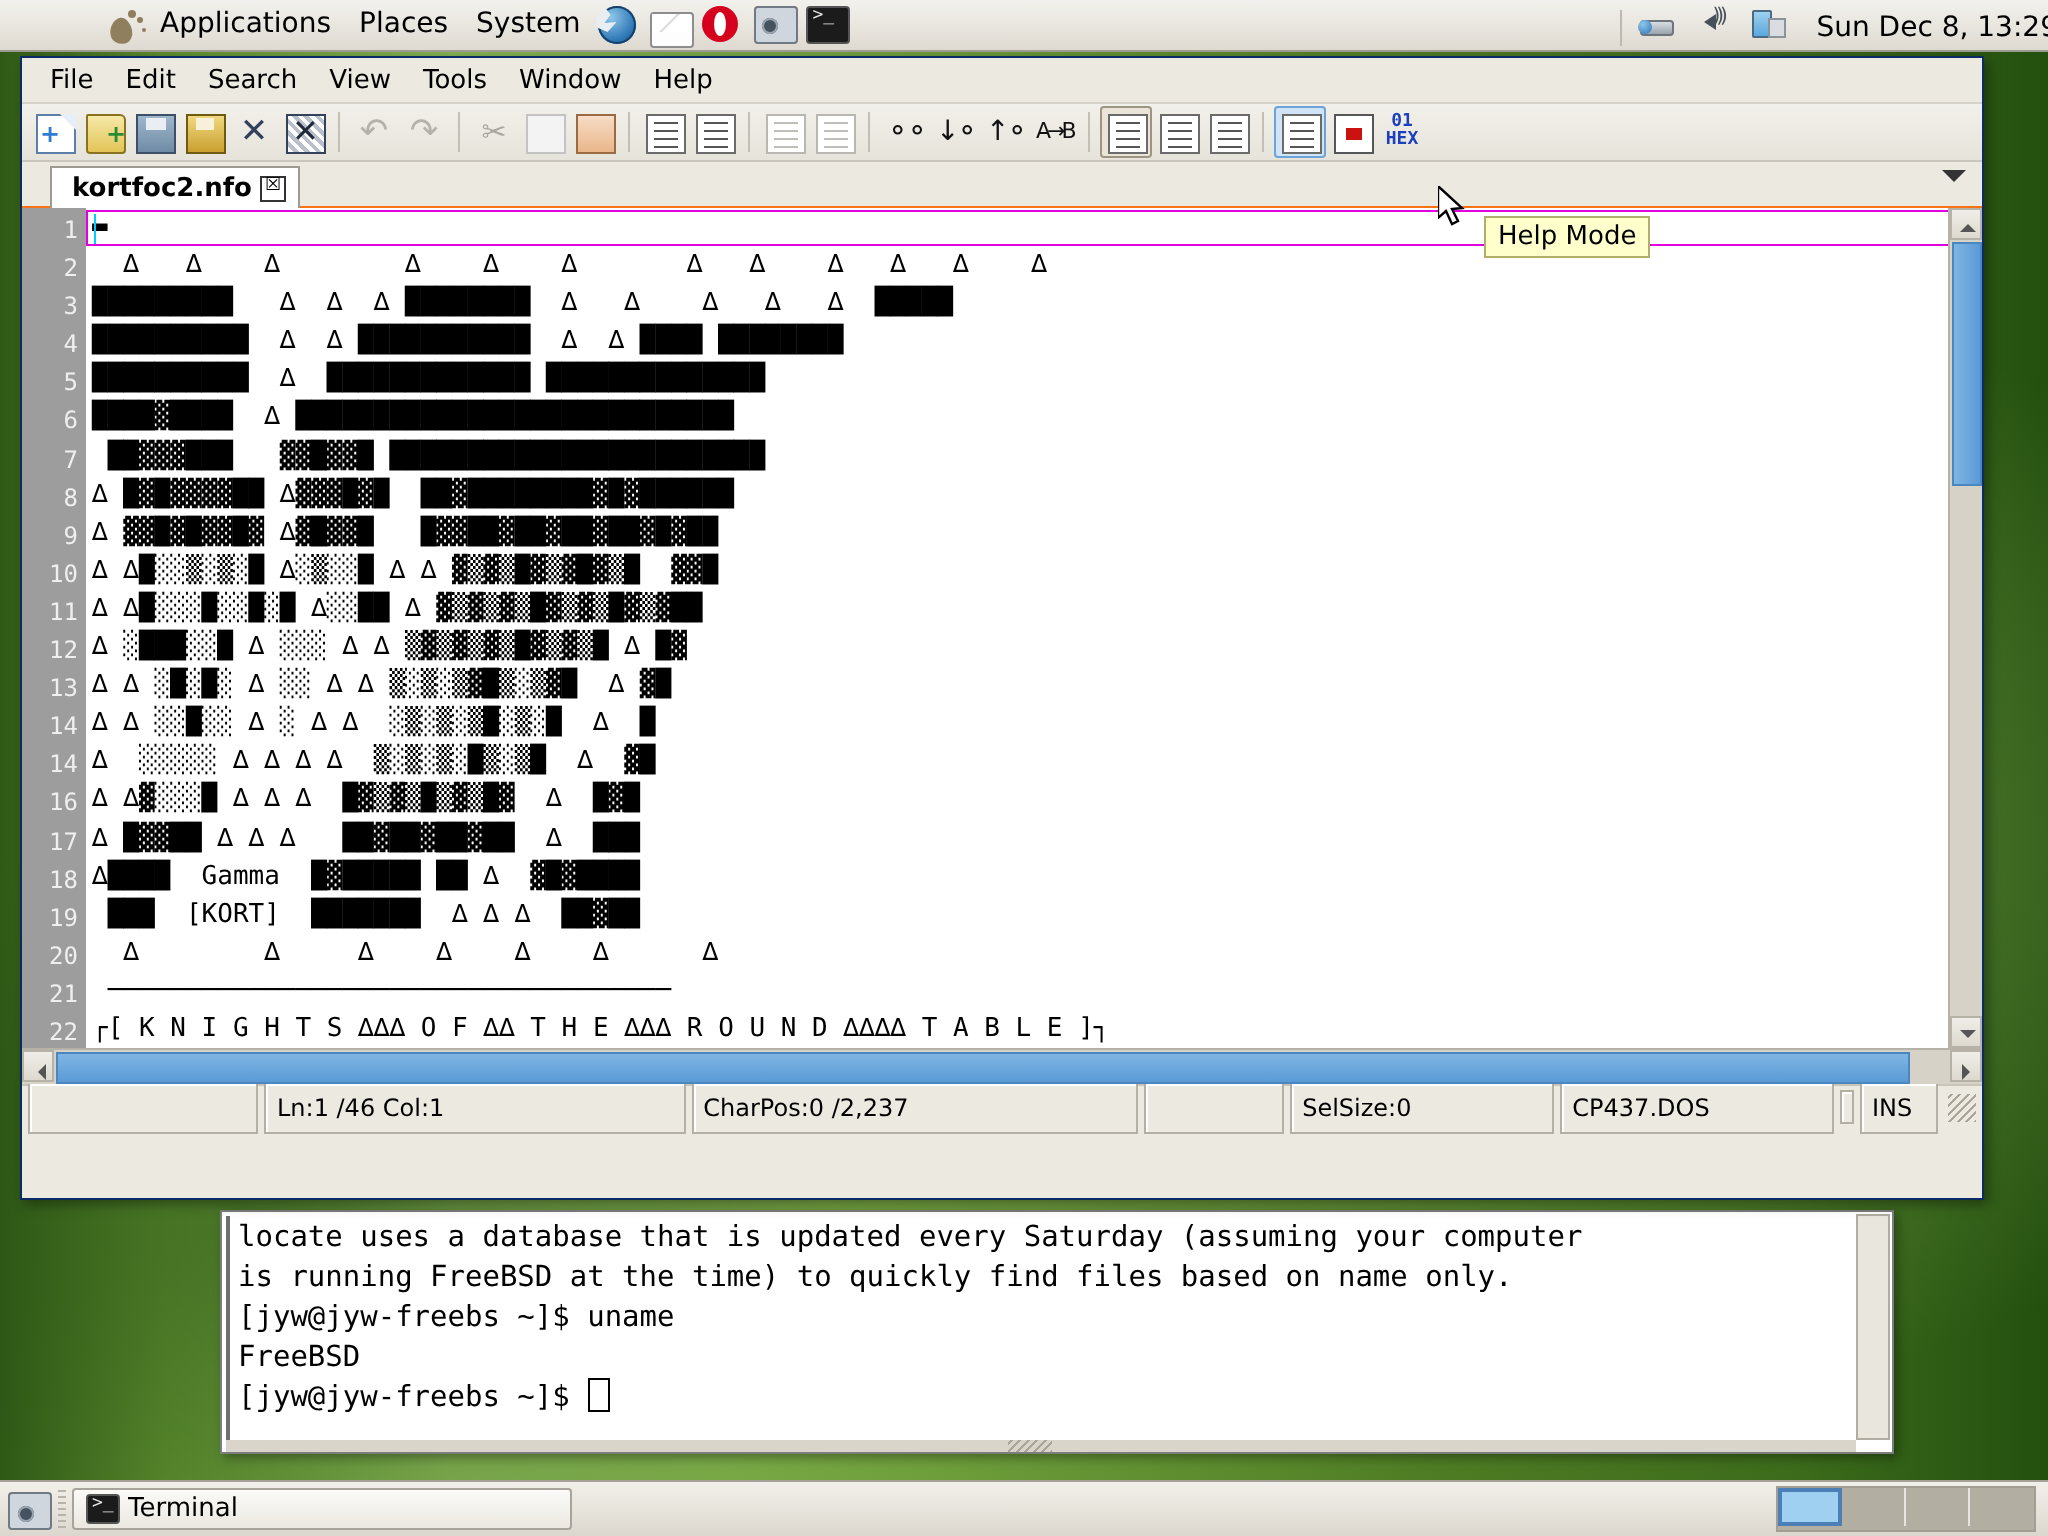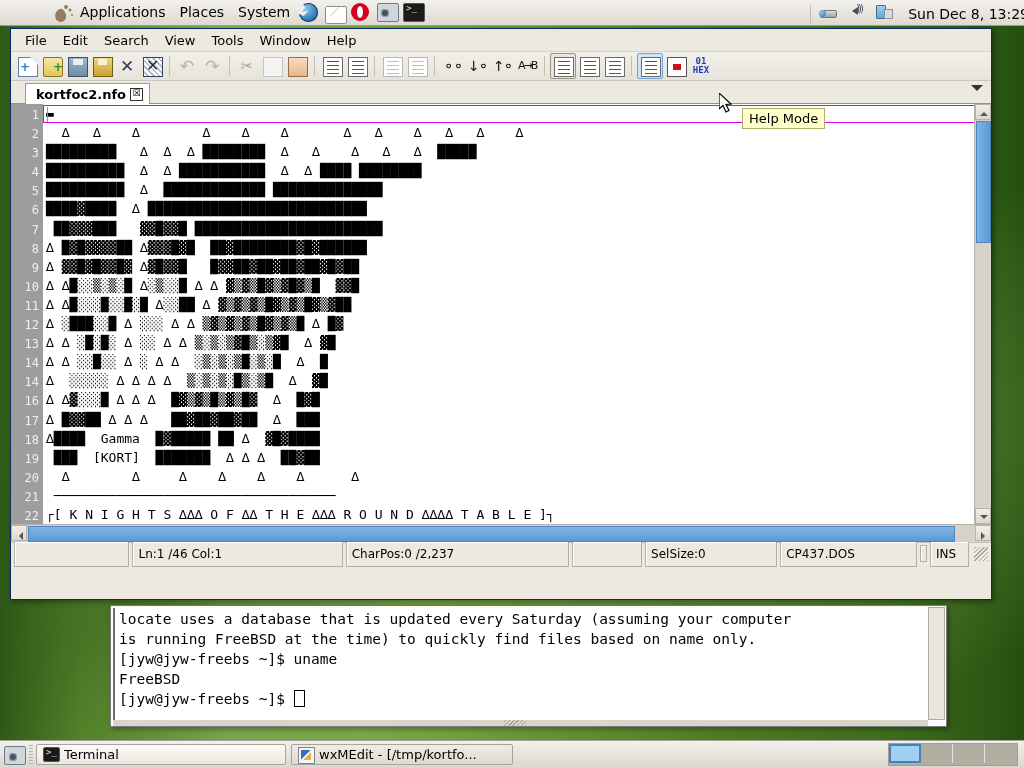--- a/index.html
+++ b/index.html
@@ -476,26 +476,20 @@
   <div id="showdesk">
       <div class="ico-cam"></div>
     </div>
   <div class="tsep"></div>
   <div class="taskbtn w1">
     <div class="tbi">
         <div class="ico-term" style="width:15px;height:13px"></div>
       </div>
     <span class="lbl">Terminal</span>
   </div>
-  <div class="taskbtn w2">
-    <div class="tbi">
-        <div class="ico-wxm" style="width:15px;height:15px"></div>
-      </div>
-    <span class="lbl">wxMEdit - [/tmp/kortfo...</span>
-  </div>
   <div id="wsswitch">
     <div class="ws active"></div>
     <div class="ws"></div>
     <div class="ws"></div>
     <div class="ws"></div>
   </div>
 </div>
 
 <svg style="position:absolute;left:719px;top:93px;z-index:70;" width="16" height="22">
   <polygon points="0,0 0,16 4,12.5 7,19 10,17.5 7,11.5 12,11" fill="#fff" stroke="#000" stroke-width="1.2"></polygon>

